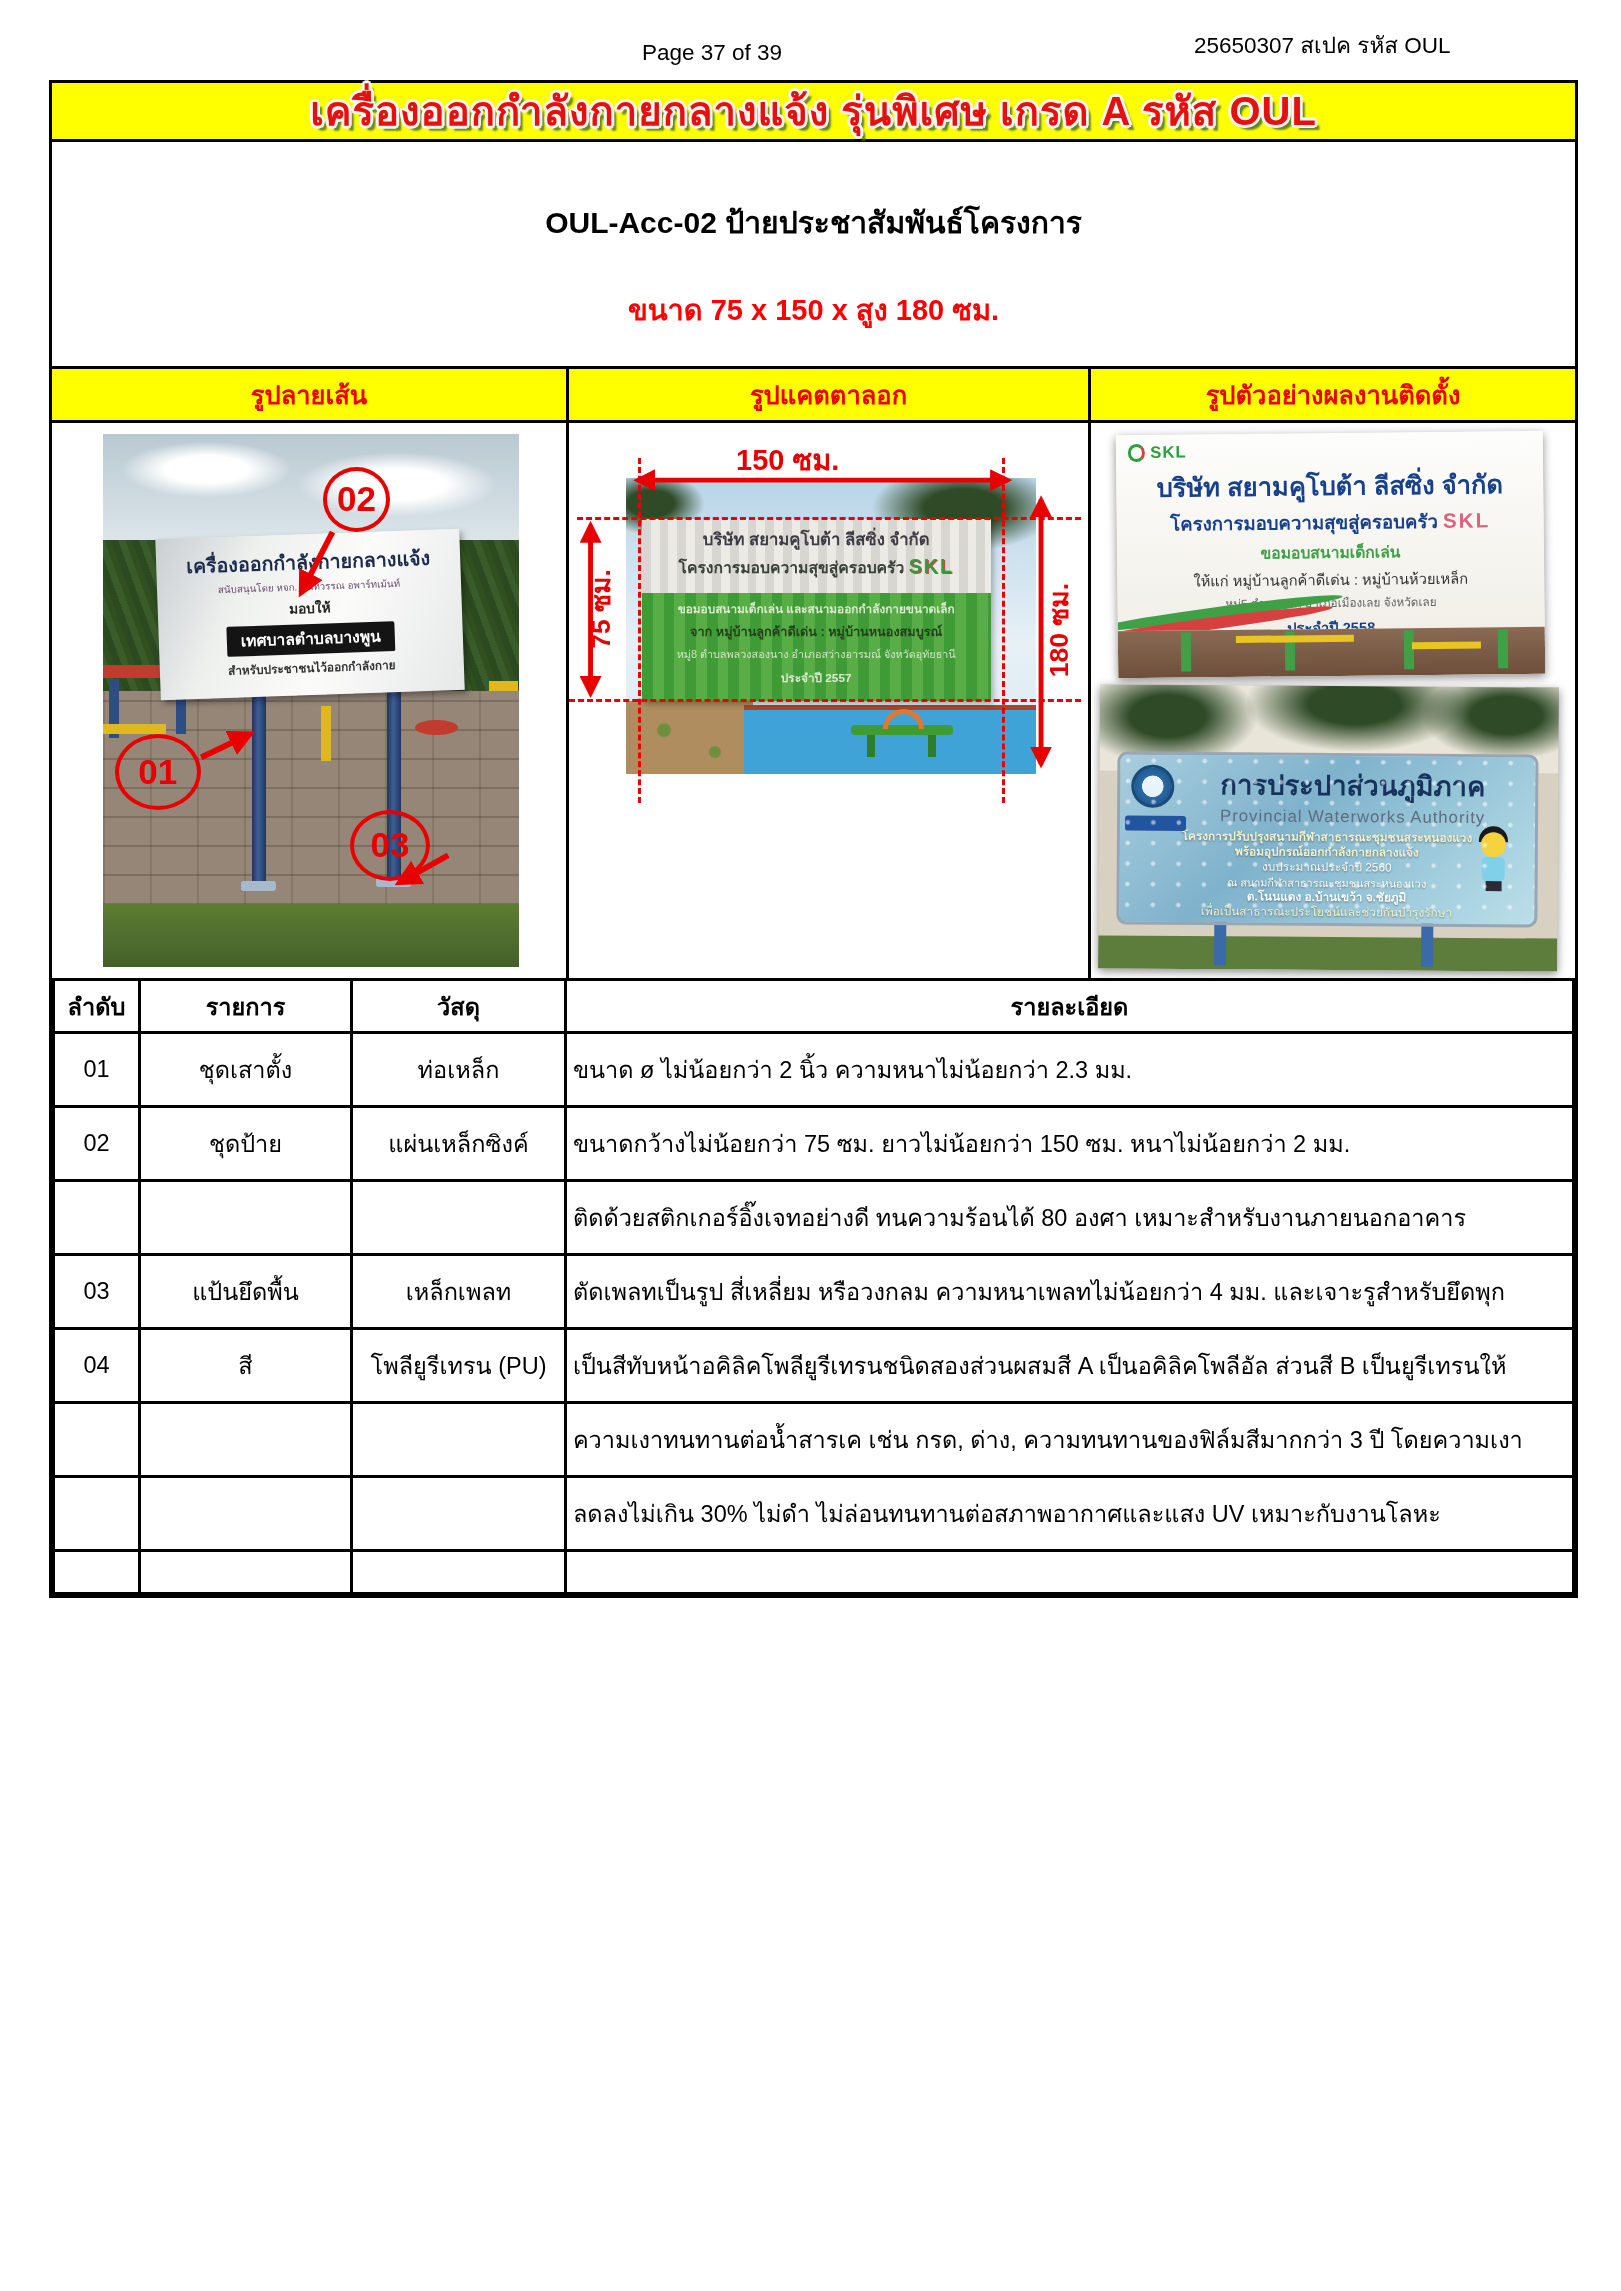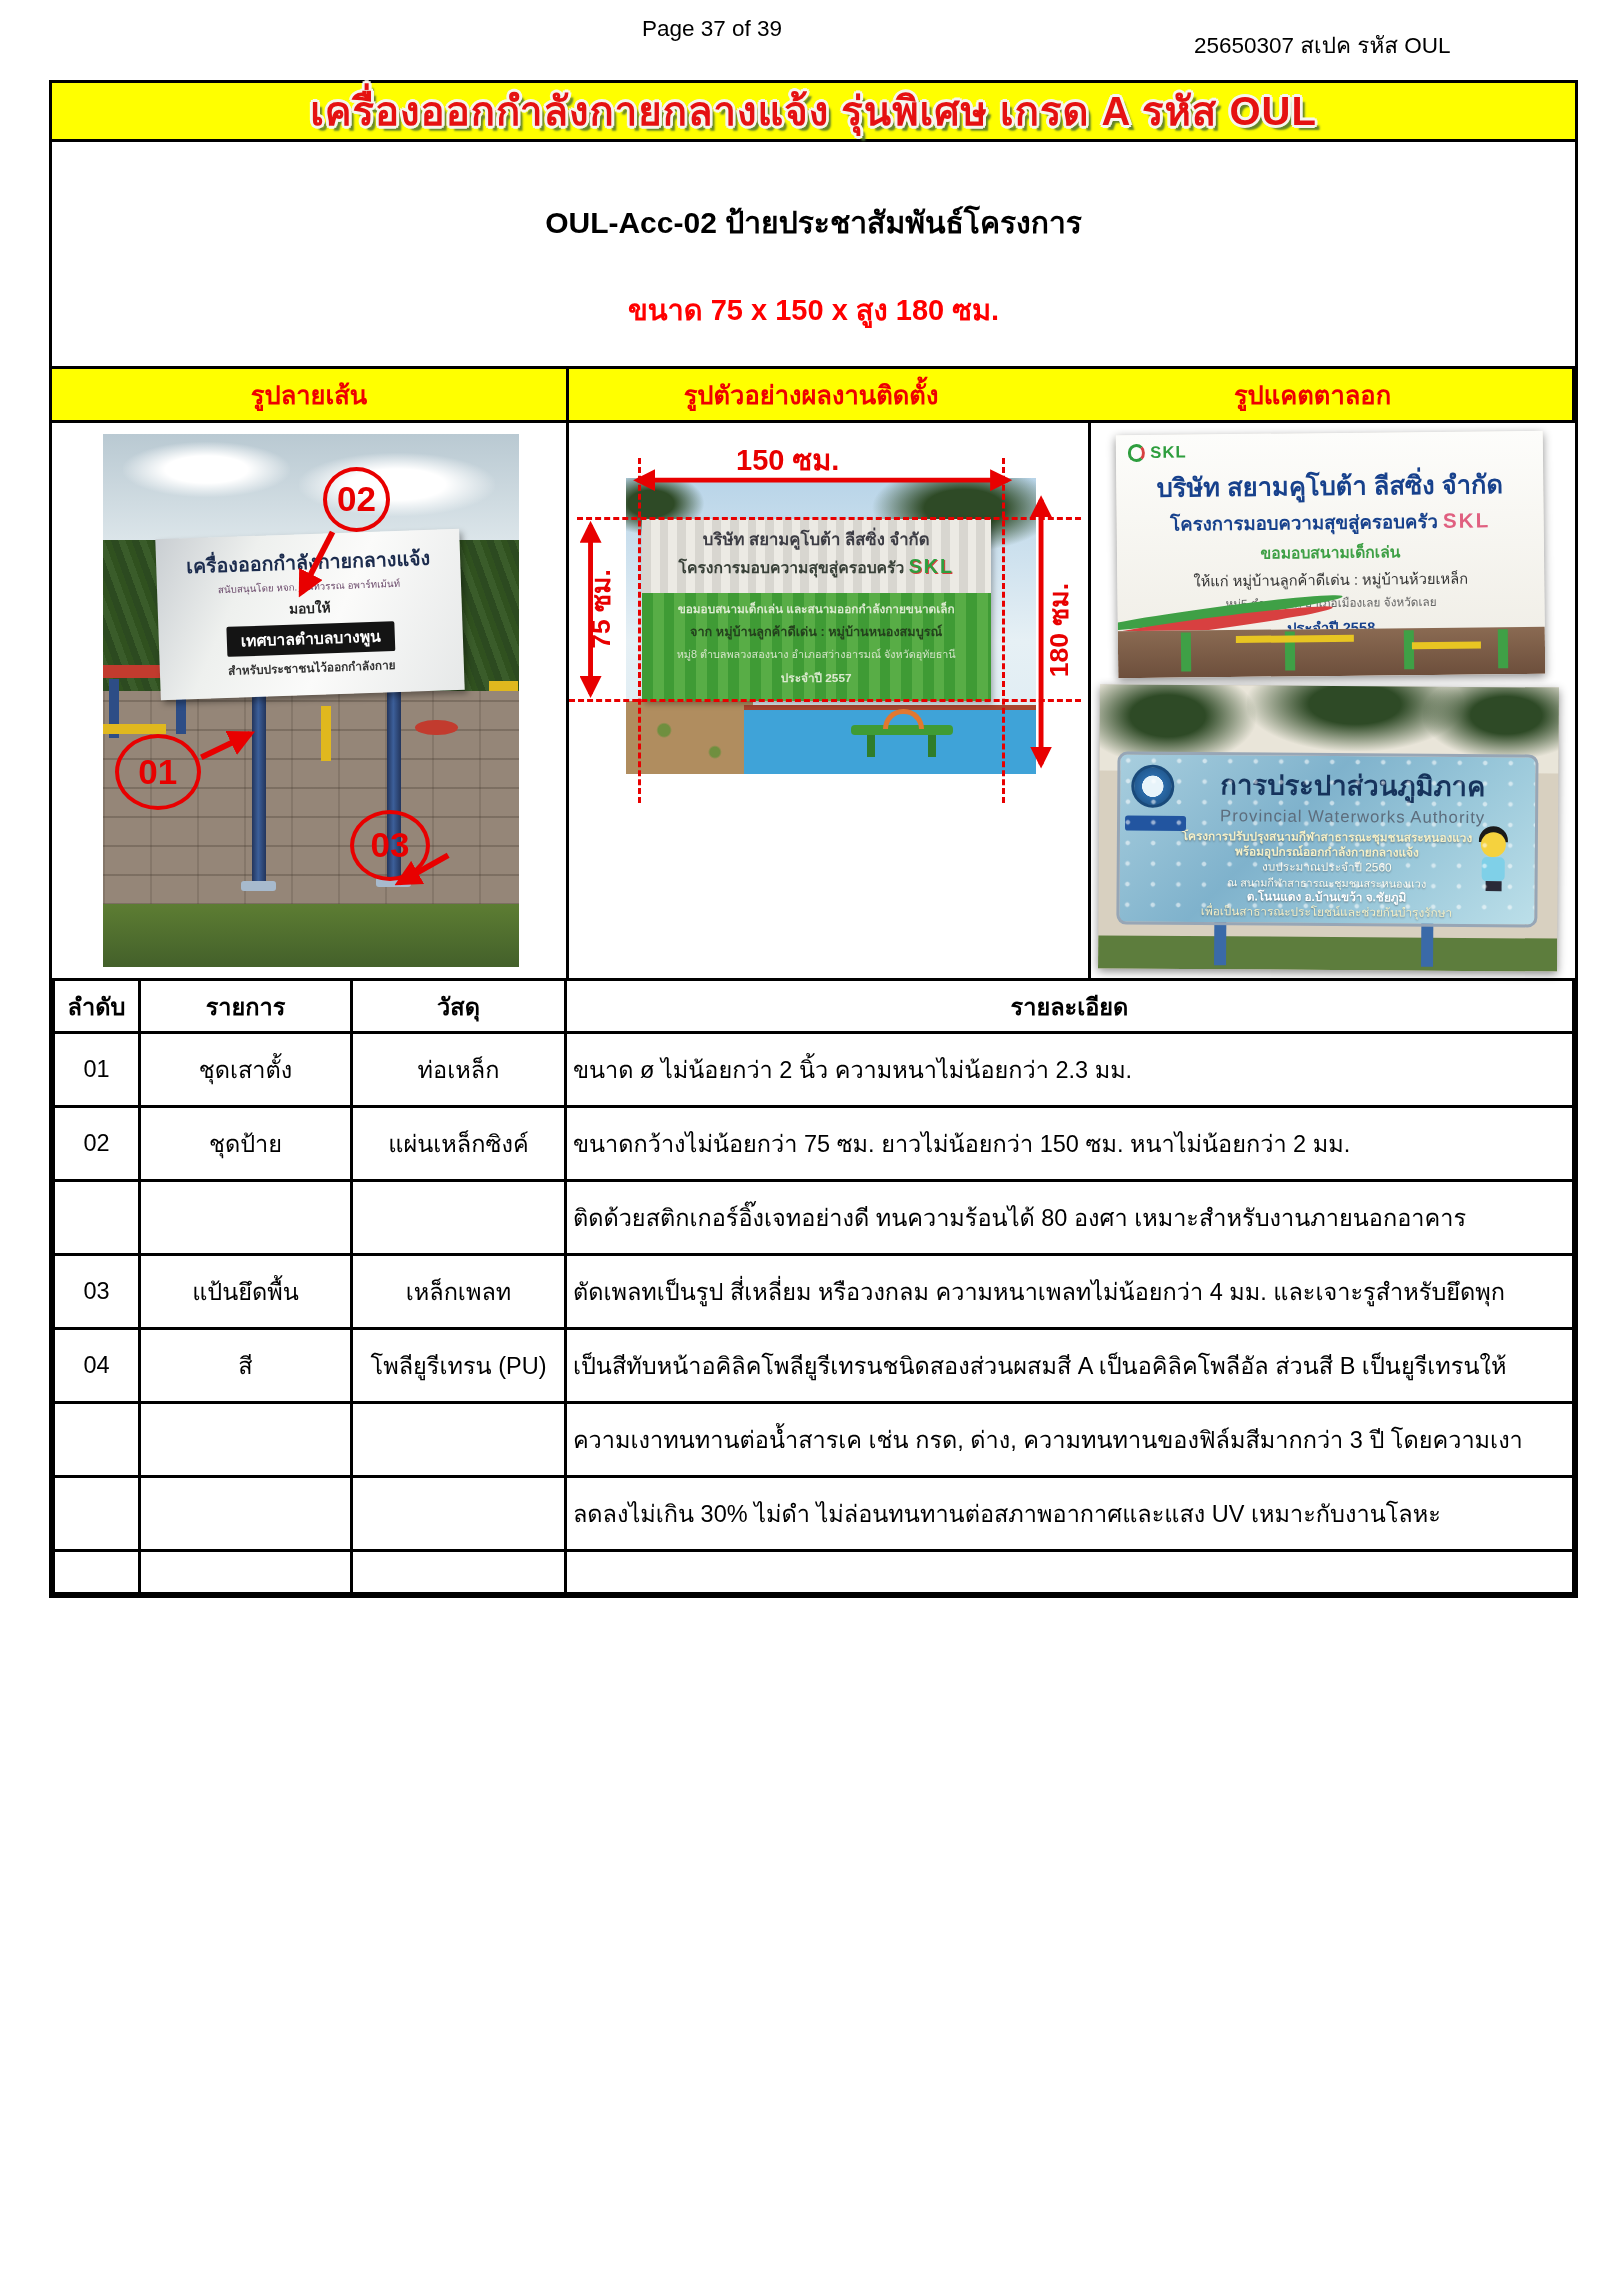--- a/index.html
+++ b/index.html
@@ -3,21 +3,21 @@
 <meta charset="utf-8">
 <style>
   * { box-sizing: border-box; }
   html,body { margin:0; padding:0; background:#888; }
   .page {
     position:relative; width:1621px; height:2292px; margin:0 auto;
     background:#ffffff; overflow:hidden;
     font-family:"Liberation Sans","DejaVu Sans",sans-serif; color:#000;
   }
   
-  .hdr-center { position:absolute; top:16px; left:642px; font-size:22.5px; }
+  .hdr-center { position:absolute; top:40px; left:642px; font-size:22.5px; }
   .hdr-right  { position:absolute; top:27.4px; left:1194px; font-size:22.5px; }
 
   
   .doc { position:absolute; left:49px; top:80px; width:1529px; border:3.9px solid #000; background:#fff; }
 
   .banner {
     height:59px; background:#ffff00; border-bottom:3.9px solid #000;
     display:flex; align-items:center; justify-content:center;
   }
   .banner-text {
@@ -186,22 +186,22 @@
       <div class="banner-text">เครื่องออกกำลังกายกลางแจ้ง รุ่นพิเศษ เกรด A รหัส OUL</div>
     </div>
 
     <div class="title-area">
       <div class="code-title">OUL-Acc-02  ป้ายประชาสัมพันธ์โครงการ</div>
       <div class="size-line">ขนาด 75 x 150 x สูง 180 ซม.</div>
     </div>
 
     <div class="col-headers">
       <div class="col-h col-h1">รูปลายเส้น</div>
+      <div class="col-h col-h2">รูปแคตตาลอก</div>
       <div class="col-h col-h3">รูปตัวอย่างผลงานติดตั้ง</div>
-      <div class="col-h col-h2">รูปแคตตาลอก</div>
     </div>
 
     <div class="img-row">
 
       <div class="img-c1">
         <div class="photo-line">
           <div class="pl-cloud" style="left:19.6px;top:7.8px;width:167px;height:55px;"></div>
           <div class="pl-cloud" style="left:196px;top:19.6px;width:196px;height:63px;"></div>
           <div class="pl-hedge"></div>
           <div class="pl-pave"></div>

